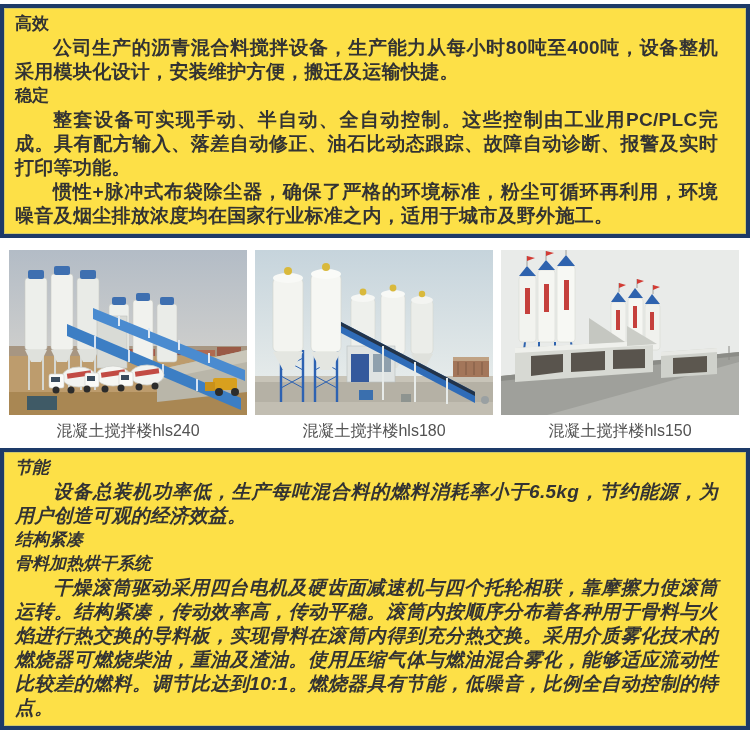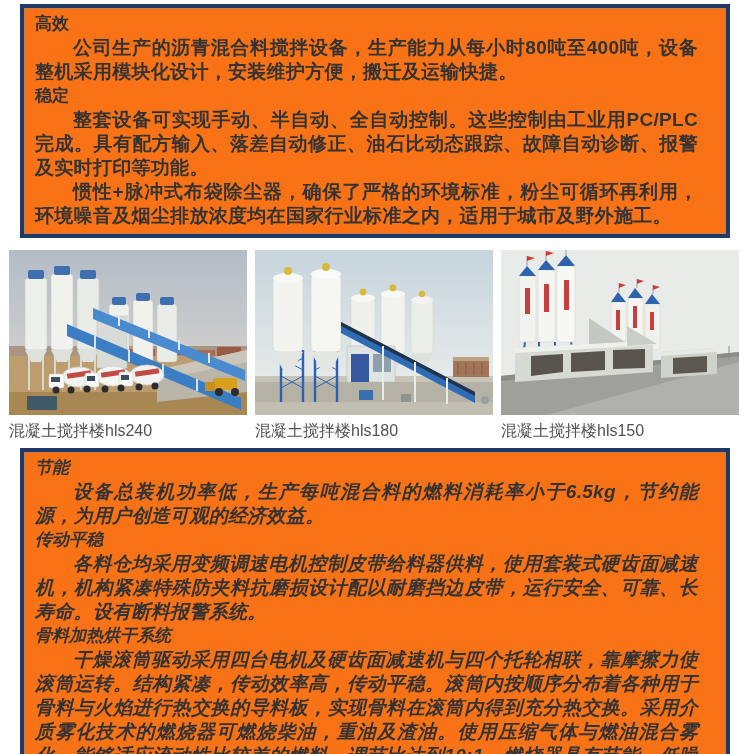--- a/index.html
+++ b/index.html
@@ -3,45 +3,45 @@
 <meta charset="utf-8">
 <style>
   html,body{margin:0;padding:0;}
   body{
     width:750px;height:754px;
     background:#ffffff;
     font-family:"Liberation Sans",sans-serif;
     overflow:hidden;
   }
   .panel{
-    margin:0 20px;
+    margin:0 0;
     border:4px solid #1d3a68;
     box-shadow:inset 0 0 0 1px rgba(90,140,200,.28);
-    background:#f97316;
+    background:#fde047;
     padding:4px 28px 6px 11px;
   }
   #panel-top{margin-top:4px;}
   #panel-bottom{margin-top:8px;font-style:italic;}
   .blk-h{
     font-size:17px;line-height:24px;margin:0;
     font-weight:bold;color:#333333;
   }
   .blk-p{
     font-size:19px;line-height:24px;margin:0;
     font-weight:bold;color:#333333;
     text-indent:2em;text-align:justify;letter-spacing:.3px;
   }
   .gallery{
     display:flex;gap:8px;margin:12px 9px 0 9px;
   }
   .figure{width:238px;margin:0;}
   .photo{width:238px;height:165px;display:block;}
   .figcap{
     font-size:16px;line-height:19px;color:#525252;
-    margin-top:6px;font-weight:normal;
+    text-align:center;margin-top:6px;font-weight:normal;
   }
 </style>
 </head>
 <body>
 
 <section class="panel" id="panel-top">
   <h3 class="blk-h">高效</h3>
   <p class="blk-p">公司生产的沥青混合料搅拌设备，生产能力从每小时80吨至400吨，设备整机采用模块化设计，安装维护方便，搬迁及运输快捷。</p>
   <h3 class="blk-h">稳定</h3>
   <p class="blk-p">整套设备可实现手动、半自动、全自动控制。这些控制由工业用PC/PLC完成。具有配方输入、落差自动修正、油石比动态跟踪、故障自动诊断、报警及实时打印等功能。</p>
@@ -311,17 +311,16 @@
       <line x1="228" y1="96" x2="228" y2="110" stroke="#8a8a86" stroke-width="1"></line>
     </svg>
     <figcaption class="figcap">混凝土搅拌楼hls150</figcaption>
   </figure>
 
 </div>
 
 <section class="panel" id="panel-bottom">
   <h3 class="blk-h">节能</h3>
   <p class="blk-p">设备总装机功率低，生产每吨混合料的燃料消耗率小于6.5kg，节约能源，为用户创造可观的经济效益。</p>
-  <h3 class="blk-h">传动平稳</h3>
-  <p class="blk-p">各料仓均采用变频调速电机控制皮带给料器供料，使用套装式硬齿面减速机，机构紧凑特殊防夹料抗磨损设计配以耐磨挡边皮带，运行安全、可靠、长寿命。设有断料报警系统。</p>
+  <h3 class="blk-h">结构紧凑</h3>
   <h3 class="blk-h">骨料加热烘干系统</h3>
   <p class="blk-p">干燥滚筒驱动采用四台电机及硬齿面减速机与四个托轮相联，靠摩擦力使滚筒运转。结构紧凑，传动效率高，传动平稳。滚筒内按顺序分布着各种用于骨料与火焰进行热交换的导料板，实现骨料在滚筒内得到充分热交换。采用介质雾化技术的燃烧器可燃烧柴油，重油及渣油。使用压缩气体与燃油混合雾化，能够适应流动性比较差的燃料。调节比达到10:1。燃烧器具有节能，低噪音，比例全自动控制的特点。</p>
 </section>
 
 </body></html>

